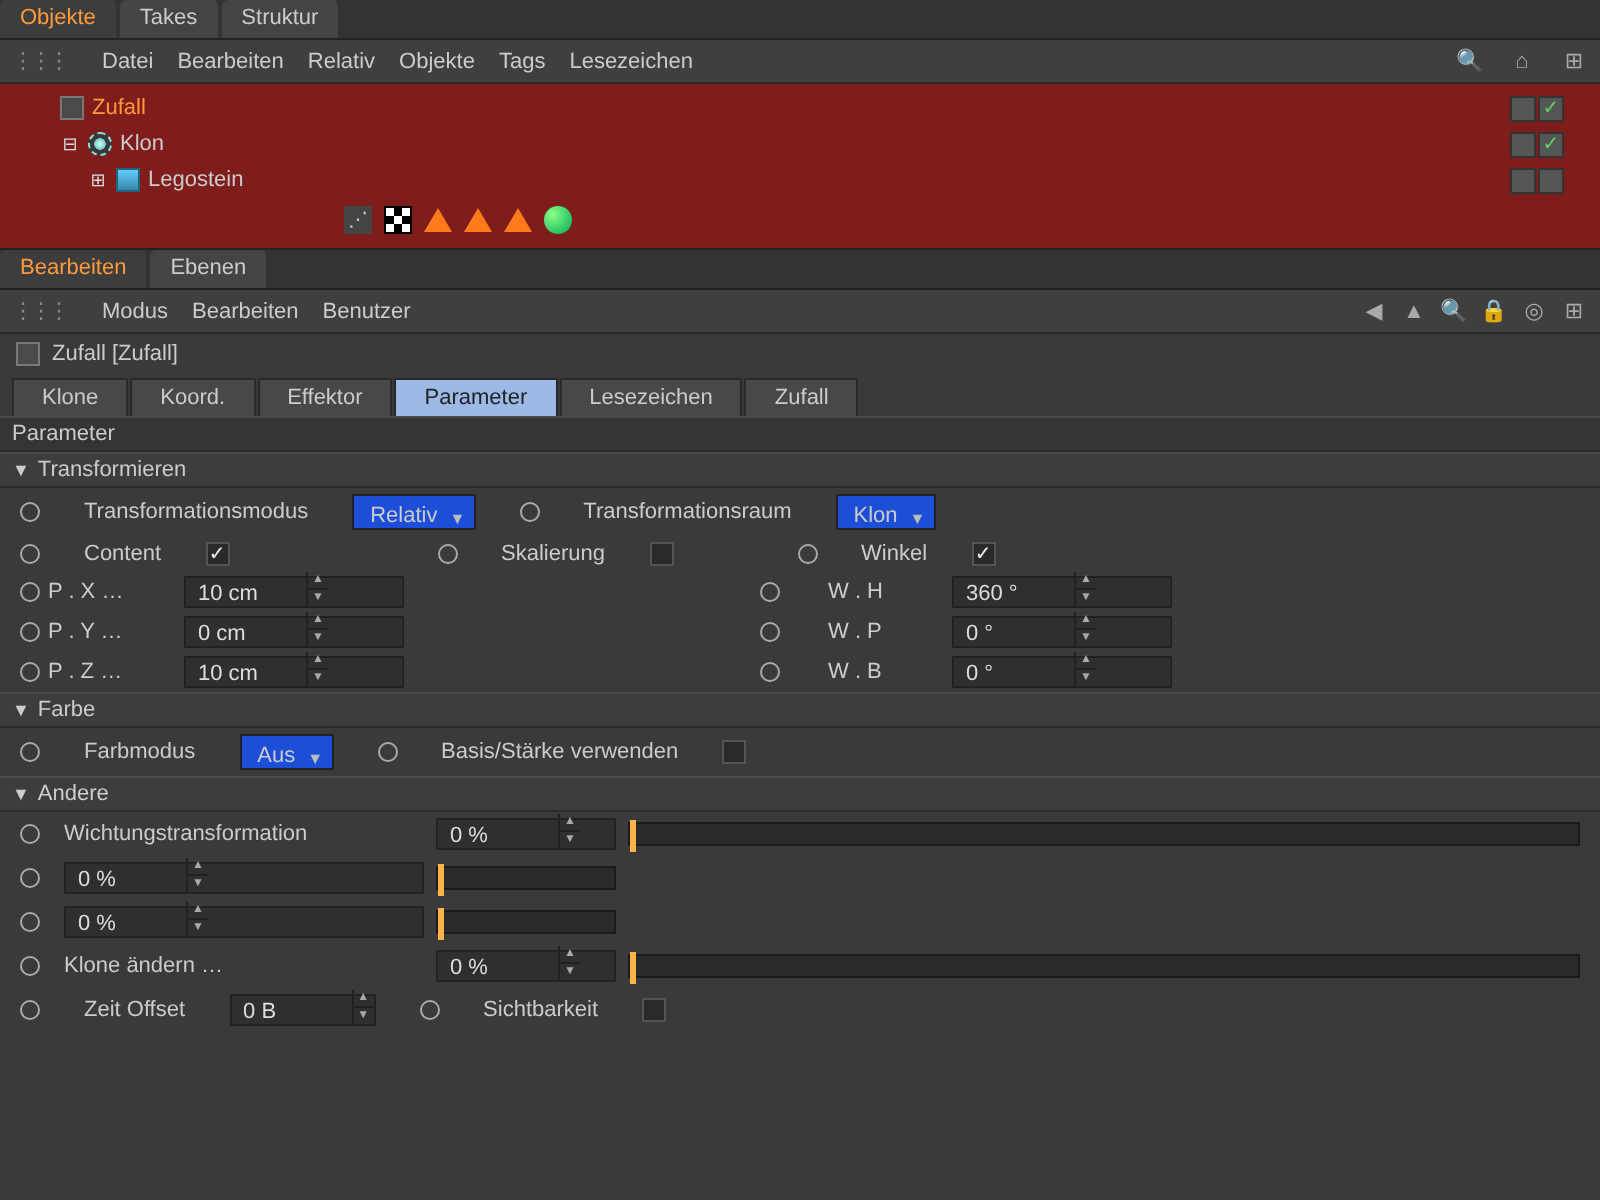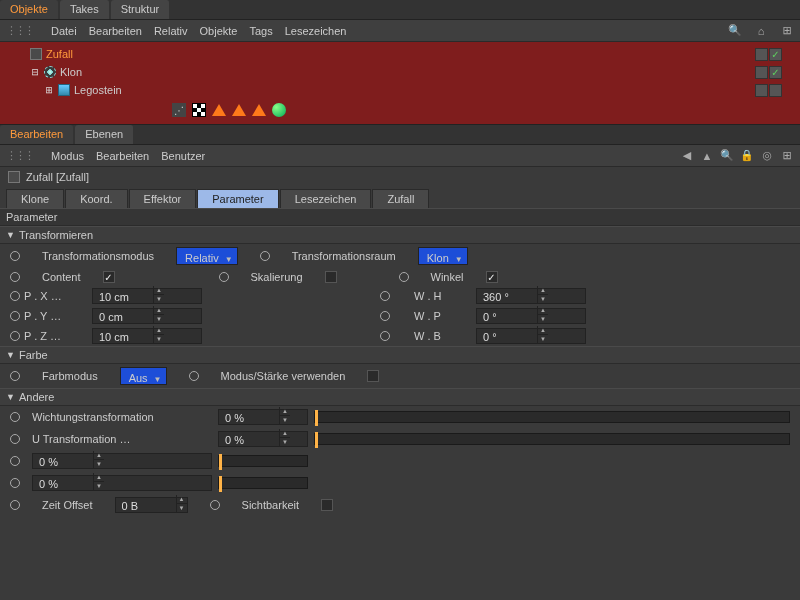--- a/index.html
+++ b/index.html
@@ -272,21 +272,21 @@
   <span>Farbe</span>
 </div>
 <div class="group-row">
   <span class="ring"></span>
   <span>Farbmodus</span>
   <div class="dropdown">
     <span>Aus</span>
     <span class="dd-caret">▼</span>
   </div>
   <span class="ring"></span>
-  <span>Modus/Stärke verwenden</span>
+  <span>Basis/Stärke verwenden</span>
   <span class="chk"></span>
 </div>
 
 <div class="section-header">
   <span class="caret">▼</span>
   <span>Andere</span>
 </div>
 
 <div class="slider-row">
   <span class="ring"></span>
@@ -297,21 +297,20 @@
         <div>▲</div>
         <div>▼</div>
       </div>
     </div>
   <div class="slider-track">
       <div class="slider-handle"></div>
     </div>
 </div>
 <div class="slider-row">
   <span class="ring"></span>
-  <span class="dotlbl">U Transformation …</span>
   <div class="fld">
       <input value="0 %" style="">
       <div class="spin">
         <div>▲</div>
         <div>▼</div>
       </div>
     </div>
   <div class="slider-track">
       <div class="slider-handle"></div>
     </div>
@@ -324,20 +323,21 @@
         <div>▲</div>
         <div>▼</div>
       </div>
     </div>
   <div class="slider-track">
       <div class="slider-handle"></div>
     </div>
 </div>
 <div class="slider-row">
   <span class="ring"></span>
+  <span class="dotlbl">Klone ändern …</span>
   <div class="fld">
       <input value="0 %" style="">
       <div class="spin">
         <div>▲</div>
         <div>▼</div>
       </div>
     </div>
   <div class="slider-track">
       <div class="slider-handle"></div>
     </div>

